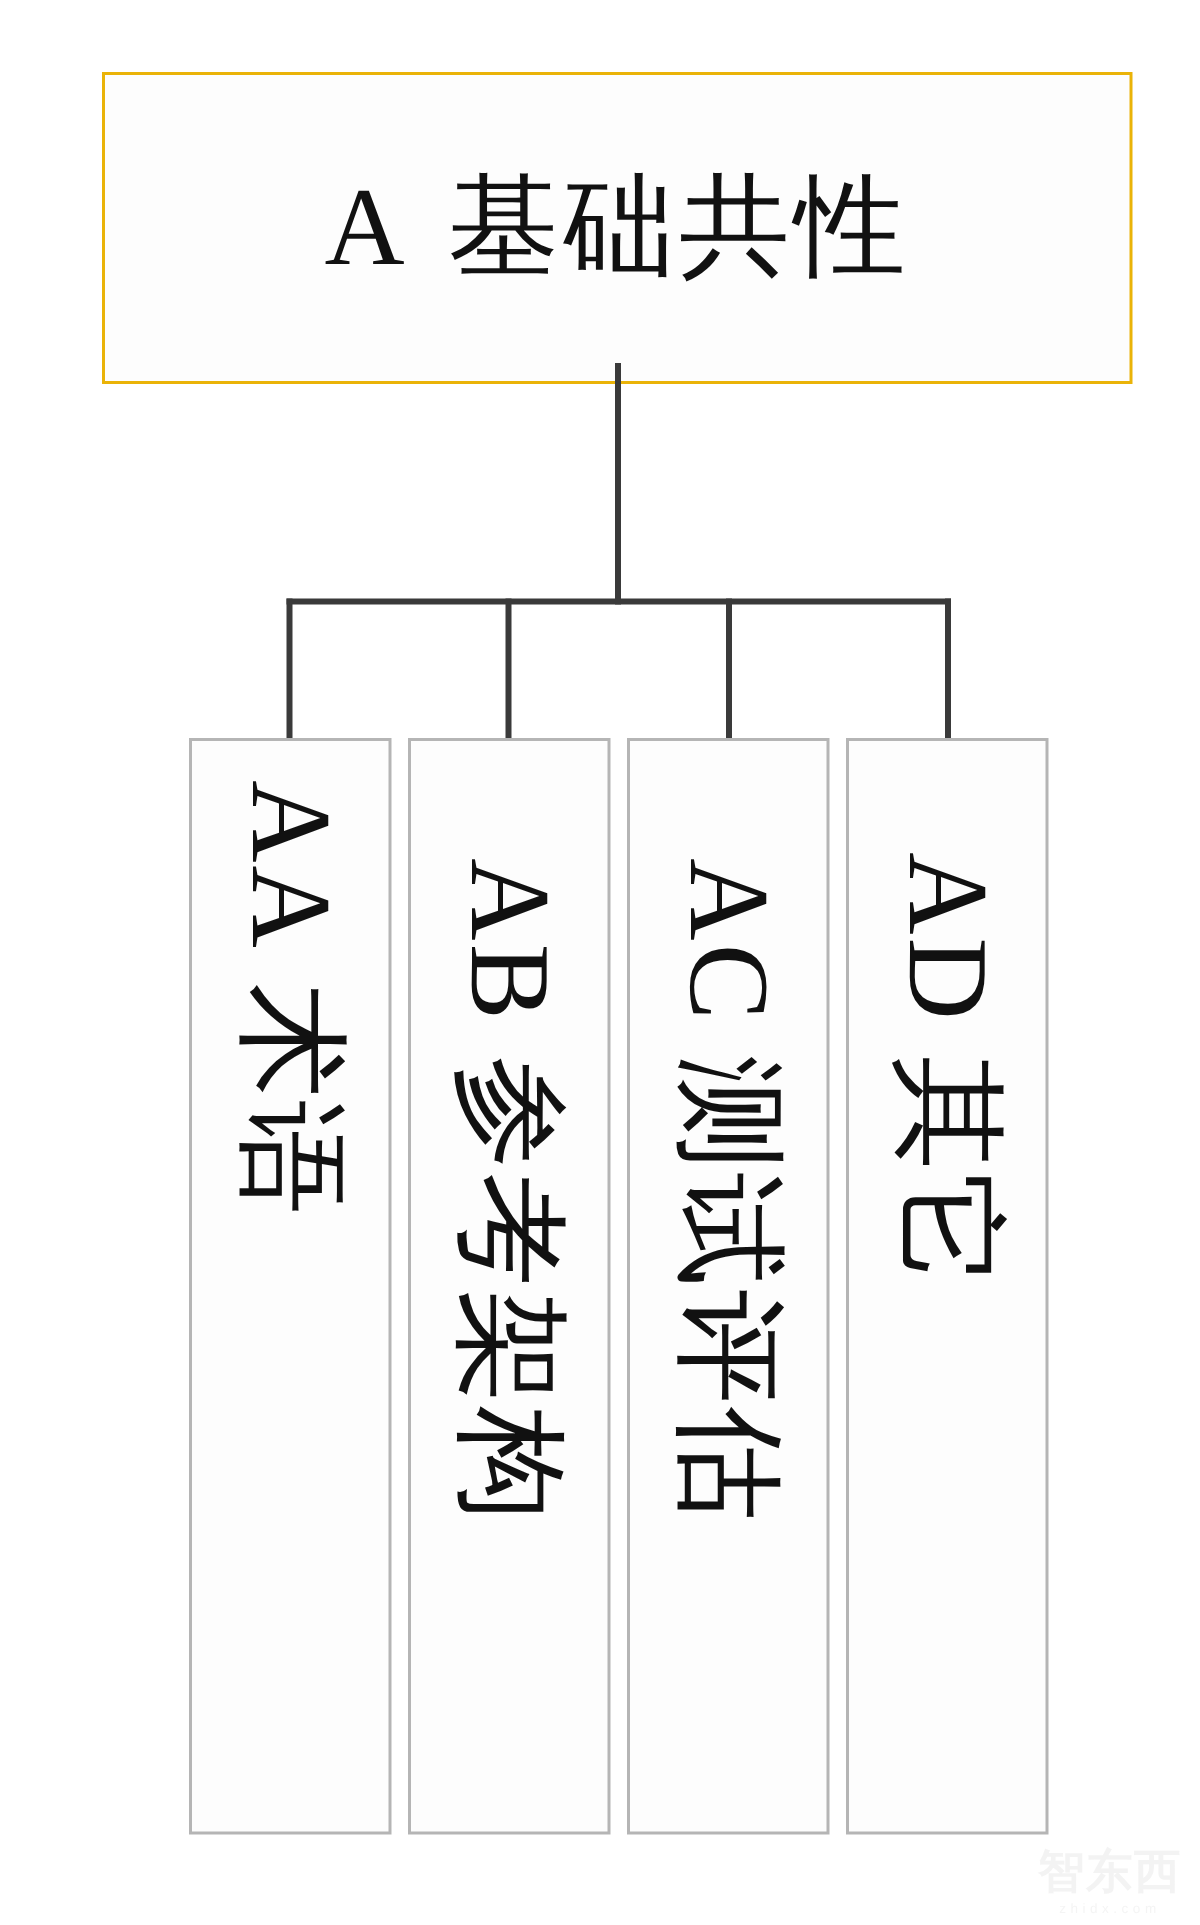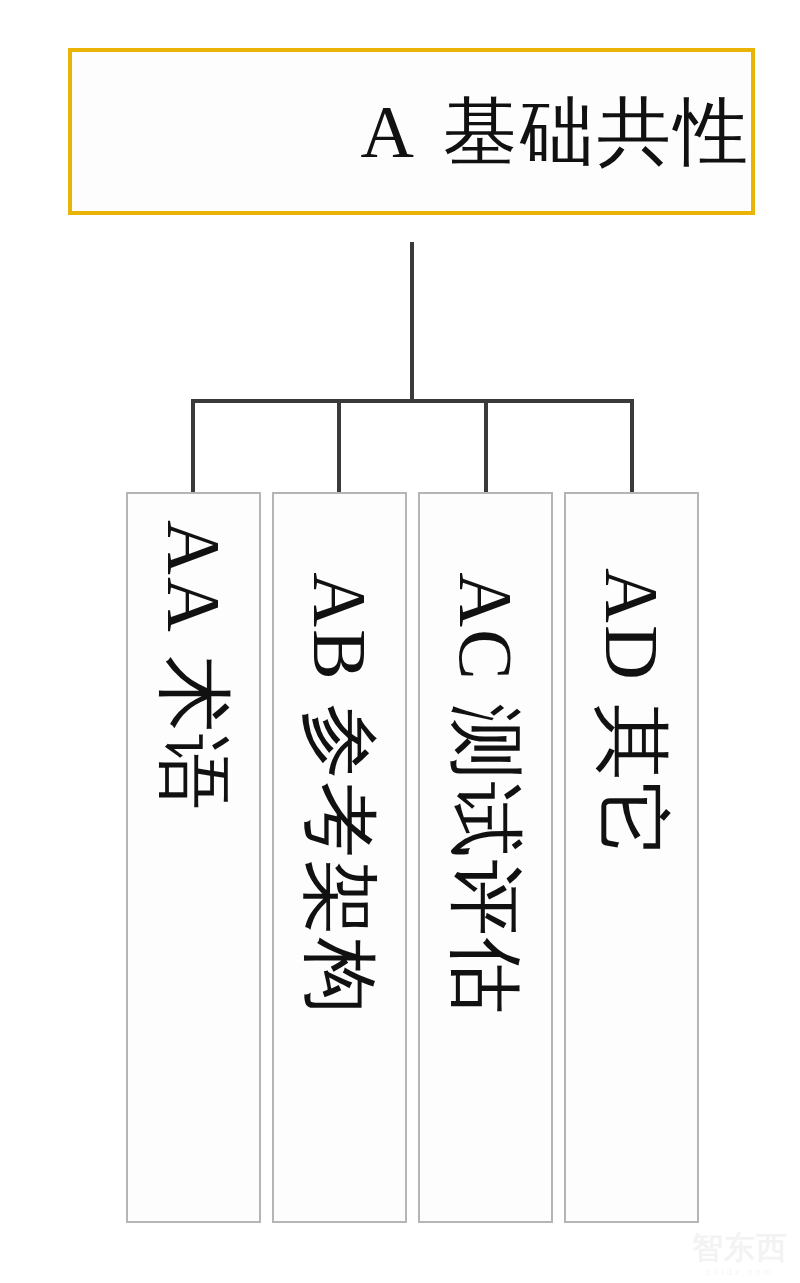--- a/index.html
+++ b/index.html
@@ -16,27 +16,27 @@
     overflow: hidden;
     font-family: "Liberation Serif", "DejaVu Serif", serif;
   }
 
   
   .root-node {
     position: absolute;
     left: 68px;
     top: 48px;
     width: 687px;
-    height: 167px;
+    height: 208px;
     box-sizing: border-box;
-    border: 4px solid #eab308;
+    border: 2px solid #eab308;
     background: #fdfdfd;
     display: flex;
     align-items: center;
-    justify-content: flex-end;
+    justify-content: center;
   }
 
   .root-label {
     font-size: 74px;
     line-height: 1;
     color: #111111;
     letter-spacing: 3px;
     white-space: nowrap;
     font-weight: 400;
   }

